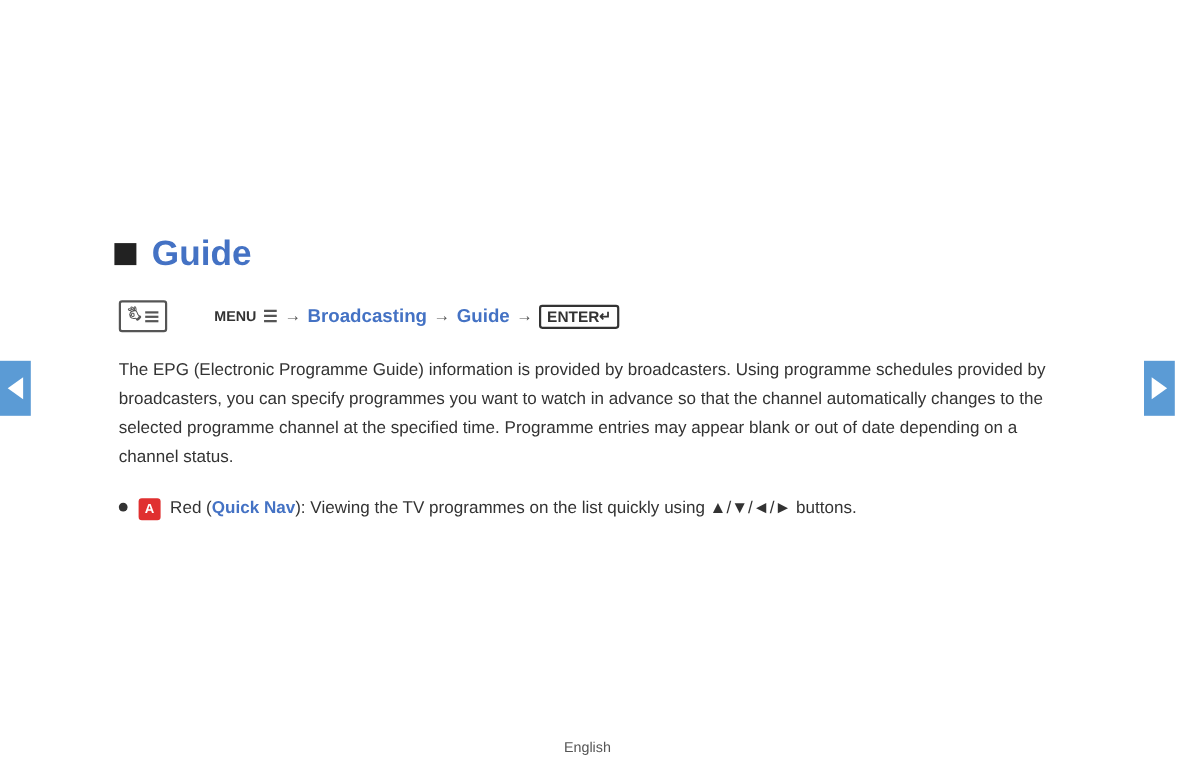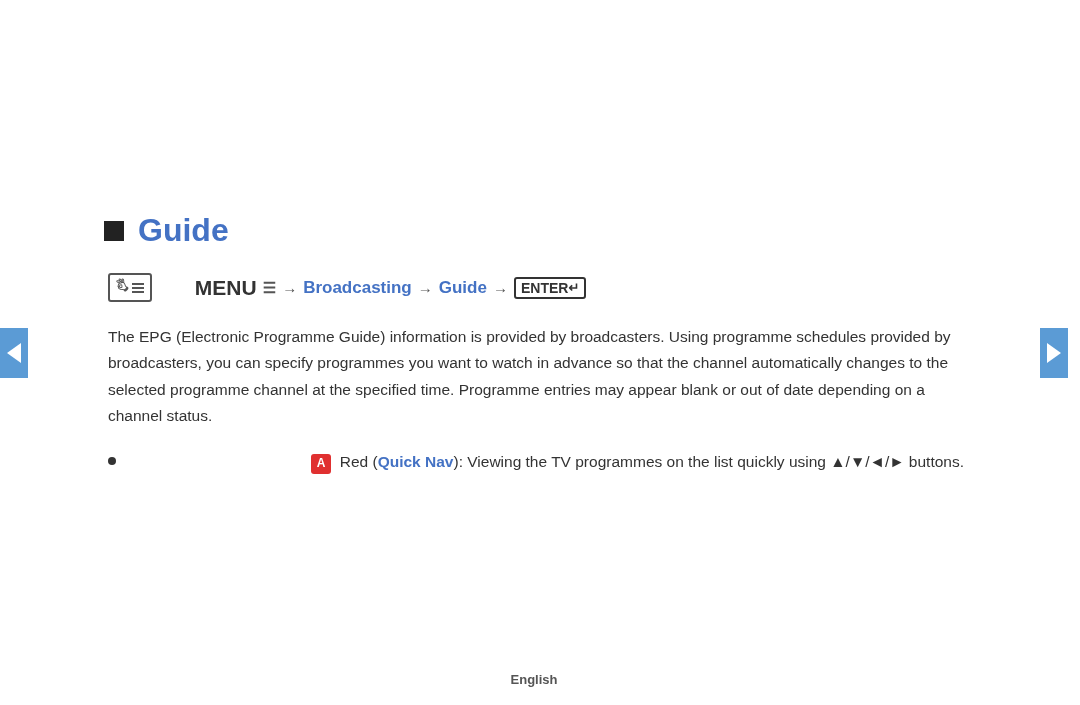--- a/index.html
+++ b/index.html
@@ -101,21 +101,21 @@
       margin-bottom: 22px;
       font-size: 17px;
       font-weight: 600;
       color: #333333;
       margin-left: 4px;
     }
 
     .breadcrumb-menu {
       font-weight: 700;
       color: #333;
-      font-size: 21px;
+      font-size: 13px;
       padding-left: 37px;
     }
 
     .breadcrumb-arrow {
       color: #555;
       font-size: 15px;
     }
 
     .breadcrumb-link {
       color: #4472c4;
@@ -196,27 +196,26 @@
       color: #4472c4;
       font-weight: 600;
     }
 
     .footer {
       position: absolute;
       bottom: 18px;
       left: 50%;
       transform: translateX(-50%);
       font-size: 13px;
-      font-weight: 700;
+      font-weight: 400;
       color: #555555;
     }
 
     .bullet-content {
       flex: 1;
-      text-align: right;
     }
 
     .menu-wrapper {
       display: inline-flex;
       align-items: center;
       border: 2px solid #555;
       border-radius: 3px;
       padding: 2px 6px;
       gap: 3px;
     }

